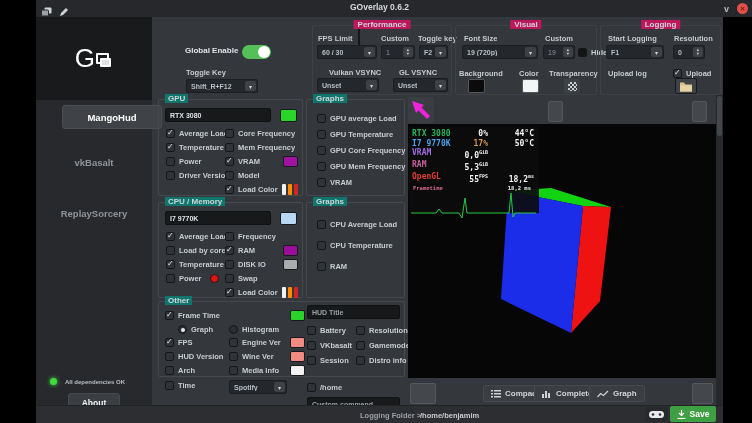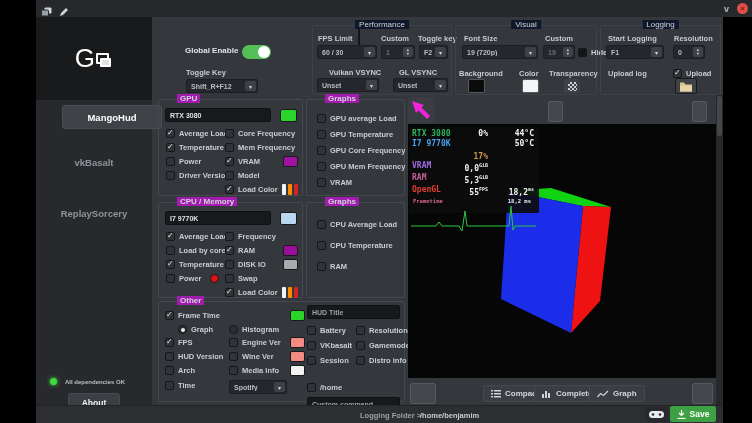--- a/index.html
+++ b/index.html
@@ -67,52 +67,52 @@
   .swatch { width:15px; height:11px; border-radius:2px; border:1px solid #17191b; margin-left:auto; flex:none; }
   .dot { width:9px; height:9px; border-radius:50%; border:1px solid #17191b; margin-left:4px; flex:none; }
   .bars { display:flex; gap:2px; margin-left:auto; flex:none; }
   .bar { width:4px; height:11px; border-radius:1px; }
   .tinput { background:#17191b; border:1px solid #0f1113; border-radius:2px; color:#dde1e4;
     font-size:7px; font-weight:700; display:flex; align-items:center; padding:0 4px; height:14px; }
   .tinput.ph { color:#9aa0a5; }
 
   
   .tgroup { position:absolute; border:1px solid #3e4145; border-radius:2px; }
-  .tlegend { position:absolute; top:-6px; left:50%; transform:translateX(-50%); background:#0f172a;
-    padding:0 4px; color:#cfd4d8; font-size:8px; font-weight:400; white-space:nowrap; }
+  .tlegend { position:absolute; top:-6px; left:50%; transform:translateX(-50%); background:#be185d;
+    padding:0 4px; color:#cfd4d8; font-size:8px; font-weight:700; white-space:nowrap; }
   .g-perf { left:276px; top:8px; width:140px; height:70px; }
   .g-vis  { left:419px; top:8px; width:142px; height:70px; }
   .g-log  { left:564px; top:8px; width:121px; height:70px; }
   .toggle { position:absolute; left:206px; top:28px; width:29px; height:14px; border-radius:7px; }
   .knob { position:absolute; right:1px; top:1px; width:12px; height:12px; border-radius:50%; background:#fff; }
   .cswatch { width:17px; height:14px; border:1px solid #55595d; border-radius:2px; }
   .tbtn { width:16px; height:14px; background:#3e4246; border-radius:2px; display:flex;
     align-items:center; justify-content:center; }
   .checker { width:9px; height:9px;
     background-image:linear-gradient(45deg,#c9ced2 25%,transparent 25%,transparent 75%,#c9ced2 75%),
                      linear-gradient(45deg,#c9ced2 25%,transparent 25%,transparent 75%,#c9ced2 75%);
     background-size:4px 4px; background-position:0 0,2px 2px; }
   .fbtn { background:#3e4246; border:1px solid #17191b; border-radius:2px; display:flex;
     align-items:center; justify-content:center; }
 
   
   .gbox { position:absolute; border:1px solid #45494e; border-radius:2px; }
-  .glegend { position:absolute; top:-6px; left:18px; background:#a21caf; padding:0 3px;
+  .glegend { position:absolute; top:-6px; left:6px; background:#0f766e; padding:0 3px;
     color:#cfd4d8; font-size:8px; font-weight:700; }
   .namerow { display:flex; align-items:center; gap:9px; margin:8px 5px 0 6px; }
   .namerow .tinput { flex:1; }
   .nswatch { width:17px; height:13px; border-radius:2px; border:1px solid #17191b; flex:none; }
   .grid { display:grid; grid-template-columns:57px 1fr; gap:3px 2px; margin:6px 5px 0 7px; align-items:center; }
   .glist { display:flex; flex-direction:column; margin:13px 0 0 10px; gap:5px; }
   .glist.wide { gap:10px; margin-top:16px; }
   .box-gpu  { left:122px; top:82px;  width:145px; height:97px; }
   .box-gg   { left:270px; top:82px;  width:99px;  height:97px; }
   .box-cpu  { left:122px; top:185px; width:145px; height:96px; }
   .box-cg   { left:270px; top:185px; width:99px;  height:96px; }
-  .box-oth  { left:122px; top:284px; width:247px; height:101px; }
+  .box-oth  { left:122px; top:284px; width:247px; height:76px; }
   .other-left { position:absolute; left:6px; top:7px; width:140px; }
   .orow { display:flex; align-items:center; height:12px; margin-bottom:2px; }
   .orow .chk { width:100%;text-align:center; }
   .radios { margin-left:13px; gap:16px; }
   .radios .chk { width:auto; }
   .ogrid { display:grid; grid-template-columns:62px 1fr; gap:3px 2px; margin:2px 0 0 0; align-items:center; }
   .timerow { margin-top:4px; display:flex; gap:4px; }
   .timerow .chk { width:60px; }
   .other-right { position:absolute; left:148px; top:3px; width:93px; display:flex; flex-direction:column; }
   .rgrid { display:grid; grid-template-columns:47px 1fr; gap:4px 2px; align-items:center; }
@@ -157,20 +157,21 @@
           <rect x="3.5" y="0.5" width="7" height="6" rx="1" fill="#cfd3d6"></rect>
           <rect x="0.5" y="3" width="7" height="6" rx="1" fill="#9aa0a5" stroke="#26282b"></rect>
         </svg>
     </span>
     <span>
       <svg width="9" height="10">
           <path d="M1 9l1-3 5-5 2 2-5 5z" fill="#cfd3d6"></path>
         </svg>
     </span>
   </div>
+  <div class="tb-title">GOverlay 0.6.2</div>
   <div class="tb-ctrl">
     <span class="tb-min">v</span>
     <span class="tb-close">×</span>
   </div>
 </div>
 
 <div class="window">
 
   <aside class="sidebar">
     <div class="logo">
@@ -558,21 +559,21 @@
       <polygon points="100,67 143,64 203,83 175,82" fill="#12d312"></polygon>
       <polygon points="175,82 203,83 192,177 163,209" fill="#ef1212"></polygon>
       <polygon points="100,67 175,82 163,209 93,175" fill="#1b2de8"></polygon>
     </svg>
     <div class="hudpanel">
       <div class="hudrows">
           <span class="h1" style="color: rgb(45, 181, 93);">RTX 3080</span>
           <span class="h2">0%</span>
           <span class="h3">44°C</span>
           <span class="h1" style="color: rgb(74, 162, 232);">I7 9770K</span>
-          <span class="h2" style="color: rgb(210, 154, 82); margin-top: 13px;">17%</span>
+          <span class="h2" style="color: rgb(210, 154, 82);">17%</span>
           <span class="h3">50°C</span>
           <span class="h1" style="color: rgb(160, 106, 224);">VRAM</span>
           <span class="h2">0,0<sup class="u">GiB</sup></span>
           <span class="h3"></span>
           <span class="h1" style="color: rgb(199, 95, 159);">RAM</span>
           <span class="h2">5,3<sup class="u">GiB</sup></span>
           <span class="h3"></span>
           <span class="h1" style="color: rgb(226, 61, 50);">OpenGL</span>
           <span class="h2">55<sup class="u">FPS</sup></span>
           <span class="h3">18,2<sup class="u">ms</sup></span>

